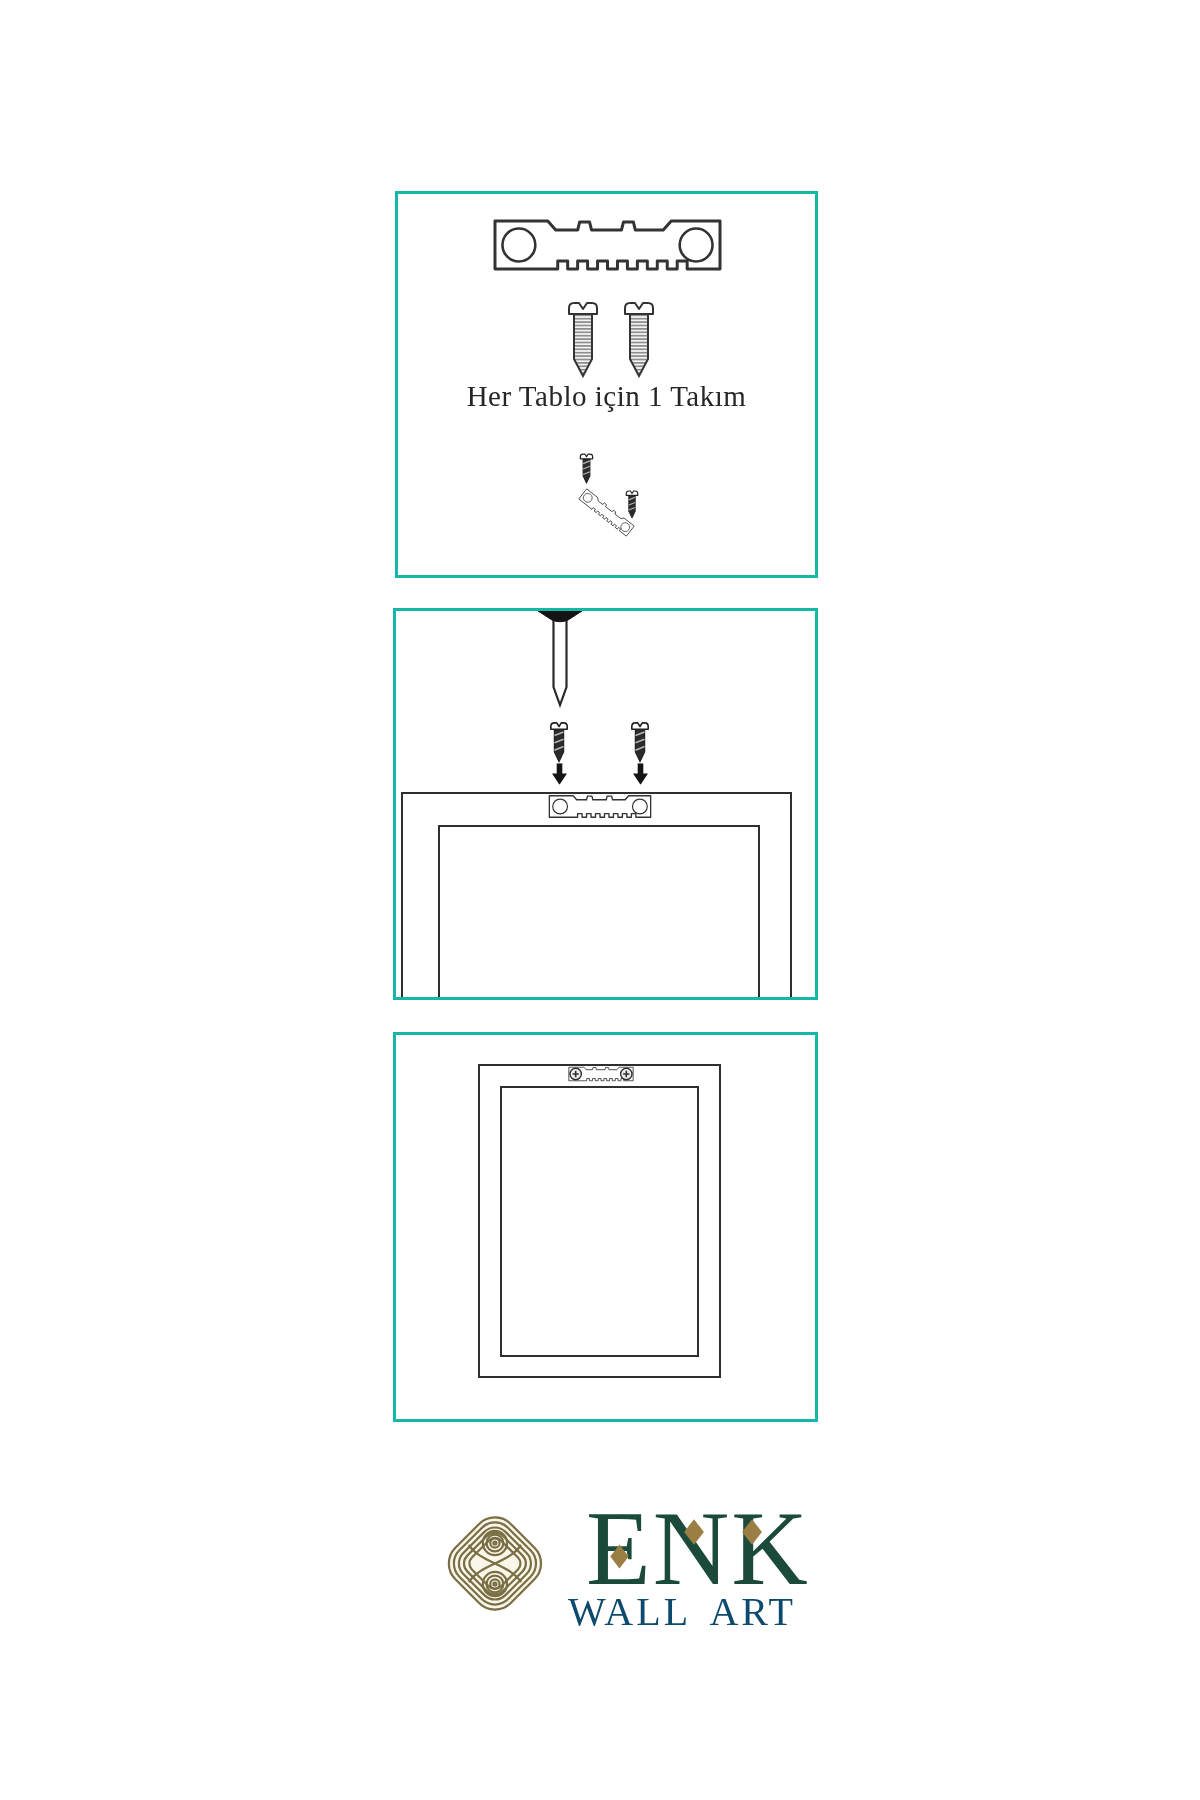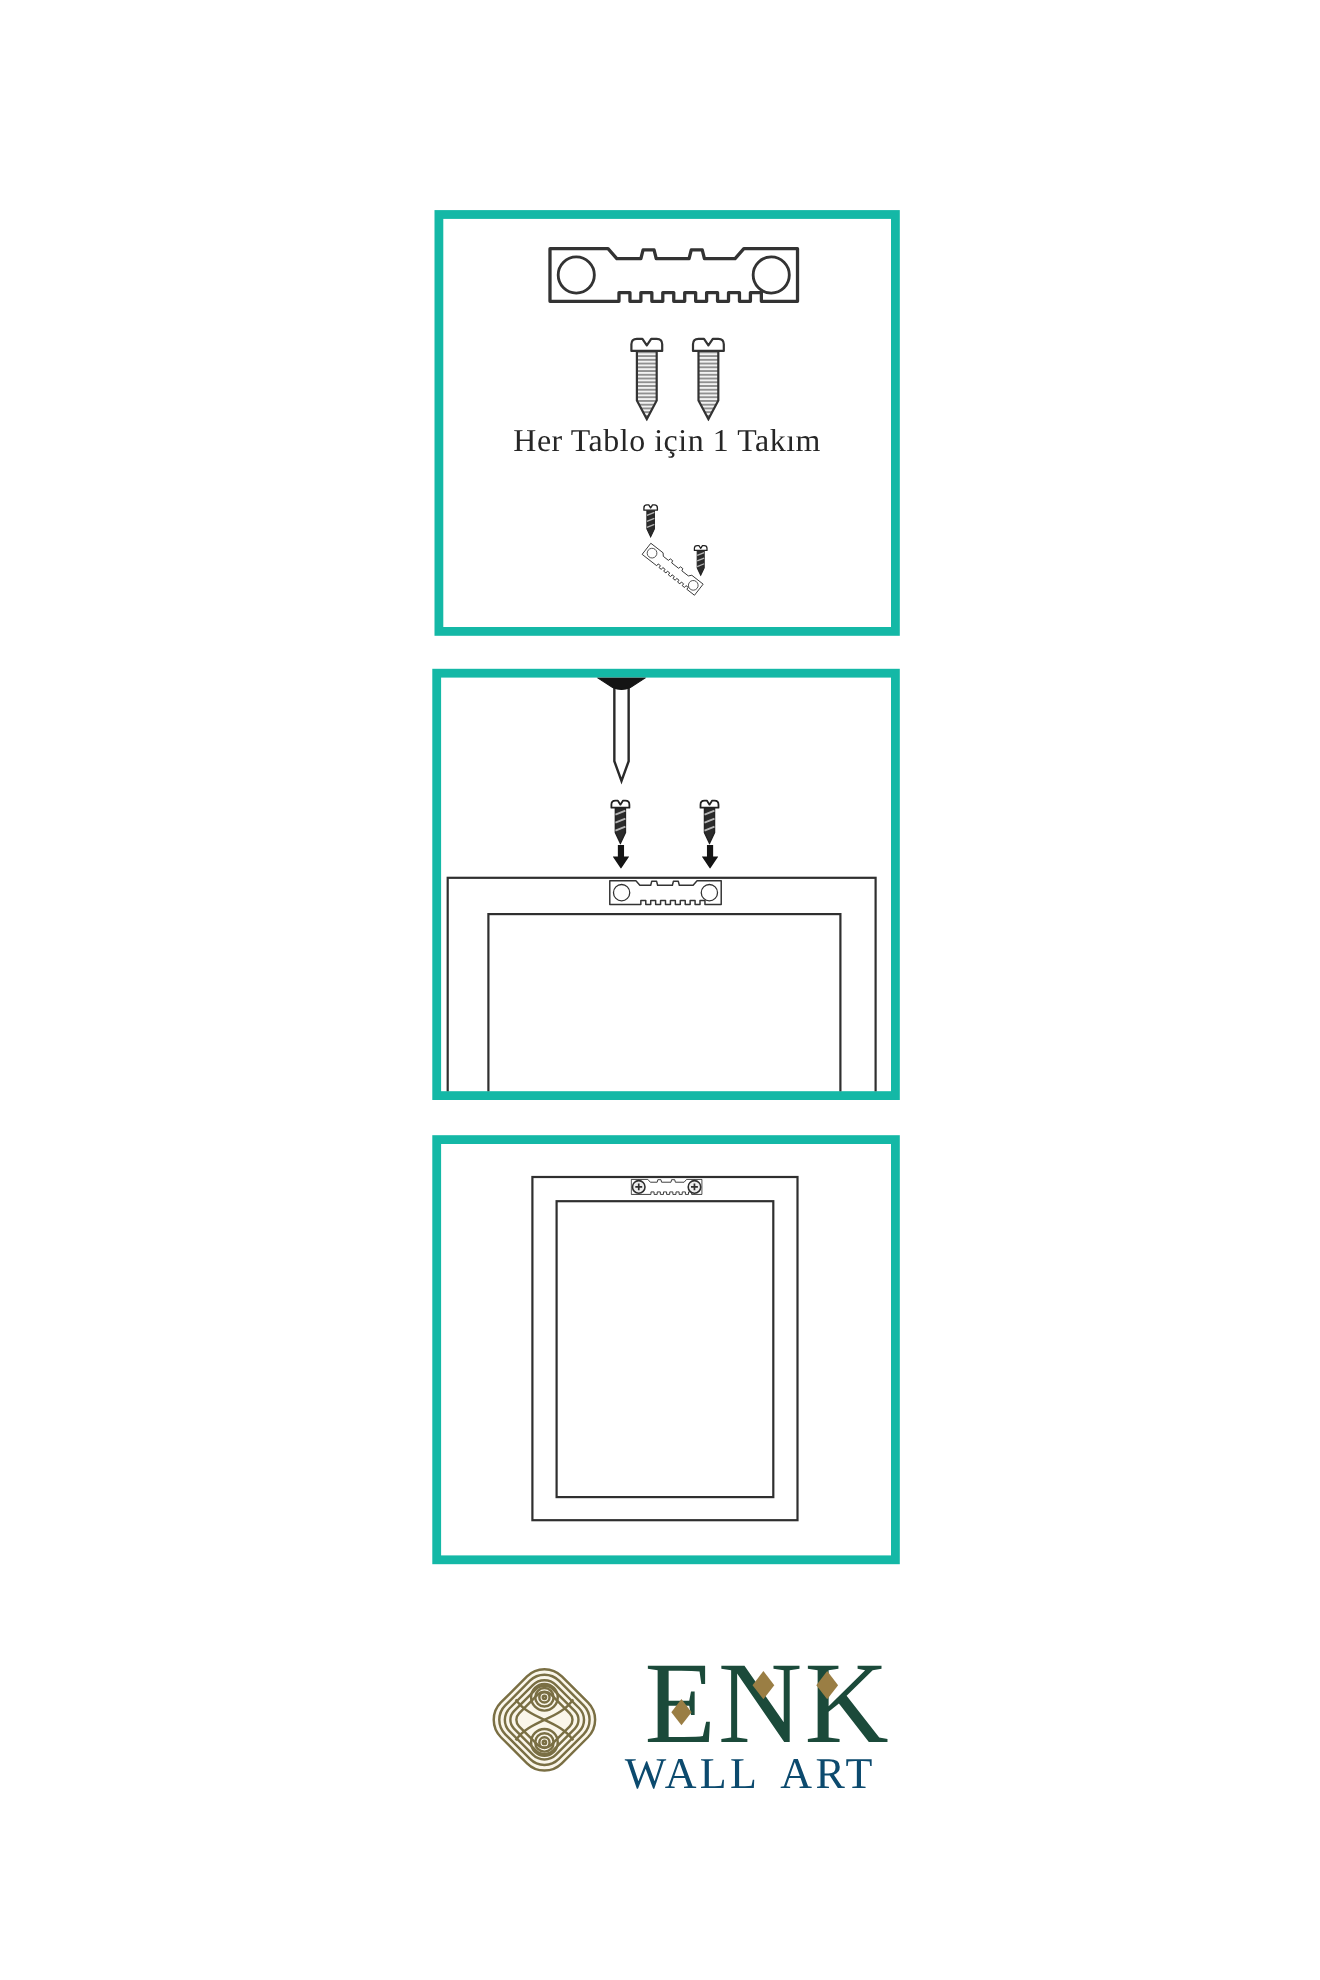--- a/index.html
+++ b/index.html
@@ -1,19 +1,19 @@
 <!DOCTYPE html>
 <html><head>
 <meta charset="utf-8">
 <style>
   html,body{margin:0;padding:0;background:#ffffff;}
   .page{position:relative;width:1200px;height:1800px;background:#ffffff;overflow:hidden;
         font-family:"Liberation Serif",serif;}
   .abs{position:absolute;}
-  .panel{position:absolute;border:8px solid #14b8a6;background:#ffffff;box-sizing:border-box;}
+  .panel{position:absolute;border:3px solid #14b8a6;background:#ffffff;box-sizing:border-box;}
   .panel-inner{position:relative;width:100%;height:100%;overflow:hidden;}
   .frame-rect{position:absolute;border:2.4px solid #2f2f2f;background:transparent;box-sizing:border-box;}
   .caption{position:absolute;left:0;right:0;text-align:center;font-size:29px;letter-spacing:.5px;
            color:#262626;white-space:nowrap;}
   .brand{position:absolute;color:#1b4a3a;font-size:106px;line-height:1;letter-spacing:2px;font-weight:400;margin-left:20px;}
   .subtitle{position:absolute;color:#0c4a6e;font-size:40px;line-height:1;letter-spacing:3px;word-spacing:9px;}
   .diamond{position:absolute;background:#9a7e44;transform:scaleY(1.3) rotate(45deg);}
   svg{display:block;}
 </style>
 </head>

